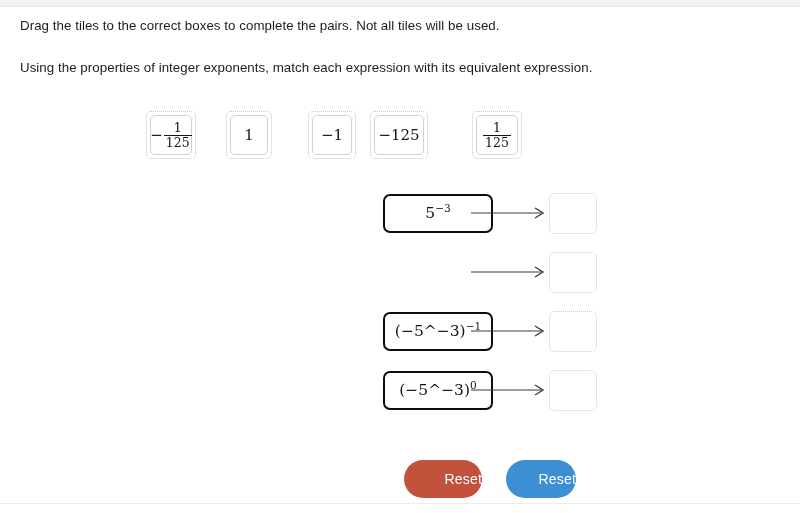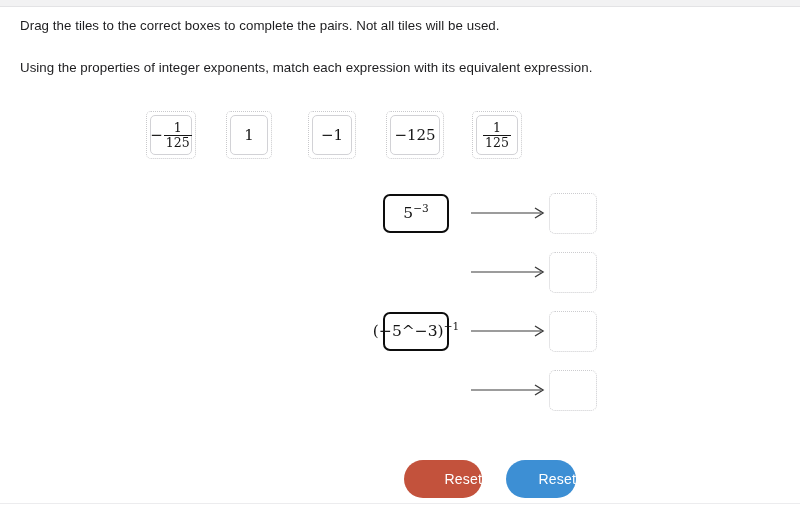--- a/index.html
+++ b/index.html
@@ -133,21 +133,21 @@
   }
   .match-row {
     position: absolute;
     left: 0;
     width: 214px;
     height: 39px;
   }
   .expr-box {
     position: absolute;
     left: 0; top: 0;
-    width: 66px;
+    width: 110px;
     height: 39px;
     border: 2.1px solid #0d0d0d;
     border-radius: 7px;
     background: #ffffff;
     box-sizing: border-box;
     display: flex;
     align-items: center;
     justify-content: center;
     text-align: center;
   }
@@ -220,21 +220,21 @@
       <div class="tile-slot" style="left: 80px; width: 46px;">
         <div class="tile">
           <span class="math m-int">1</span>
         </div>
       </div>
       <div class="tile-slot" style="left: 162px; width: 48px;">
         <div class="tile">
           <span class="math m-int">−1</span>
         </div>
       </div>
-      <div class="tile-slot" style="left: 240px; width: 58px;">
+      <div class="tile-slot" style="left: 224px; width: 58px;">
         <div class="tile">
           <span class="math m-int">−125</span>
         </div>
       </div>
       <div class="tile-slot" style="left: 326px; width: 50px;">
         <div class="tile">
           <span class="math frac">
             <span class="num">1</span>
             <span class="den">125</span>
           </span>
@@ -264,20 +264,23 @@
         <div class="expr-box">
           <span class="math m-expr">(−5^−3)<sup>−1</sup></span>
         </div>
         <div class="arrow"><svg width="78" height="14" viewBox="0 0 78 14">
             <line x1="0" y1="7" x2="70" y2="7" stroke="#3a3a3a" stroke-width="1.2"></line>
             <polyline points="64,2 72,7 64,12" fill="none" stroke="#3a3a3a" stroke-width="1.4"></polyline>
           </svg></div>
         <div class="drop-target"></div>
       </div>
       <div class="match-row" style="top: 177px;">
+        <div class="expr-box">
+          <span class="math m-expr">(−5^−3)<sup>0</sup></span>
+        </div>
         <div class="arrow"><svg width="78" height="14" viewBox="0 0 78 14">
             <line x1="0" y1="7" x2="70" y2="7" stroke="#3a3a3a" stroke-width="1.2"></line>
             <polyline points="64,2 72,7 64,12" fill="none" stroke="#3a3a3a" stroke-width="1.4"></polyline>
           </svg></div>
         <div class="drop-target"></div>
       </div>
     </div>
 
   <div id="button-bar">
     <button class="pill-btn" id="reset-button" style="background: rgb(195, 82, 60);">Reset</button>

